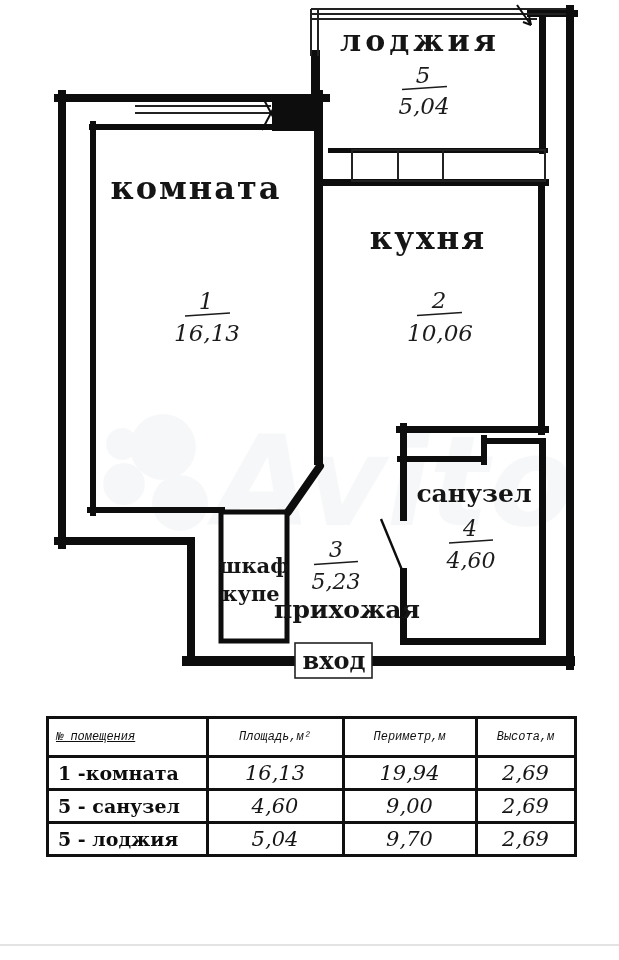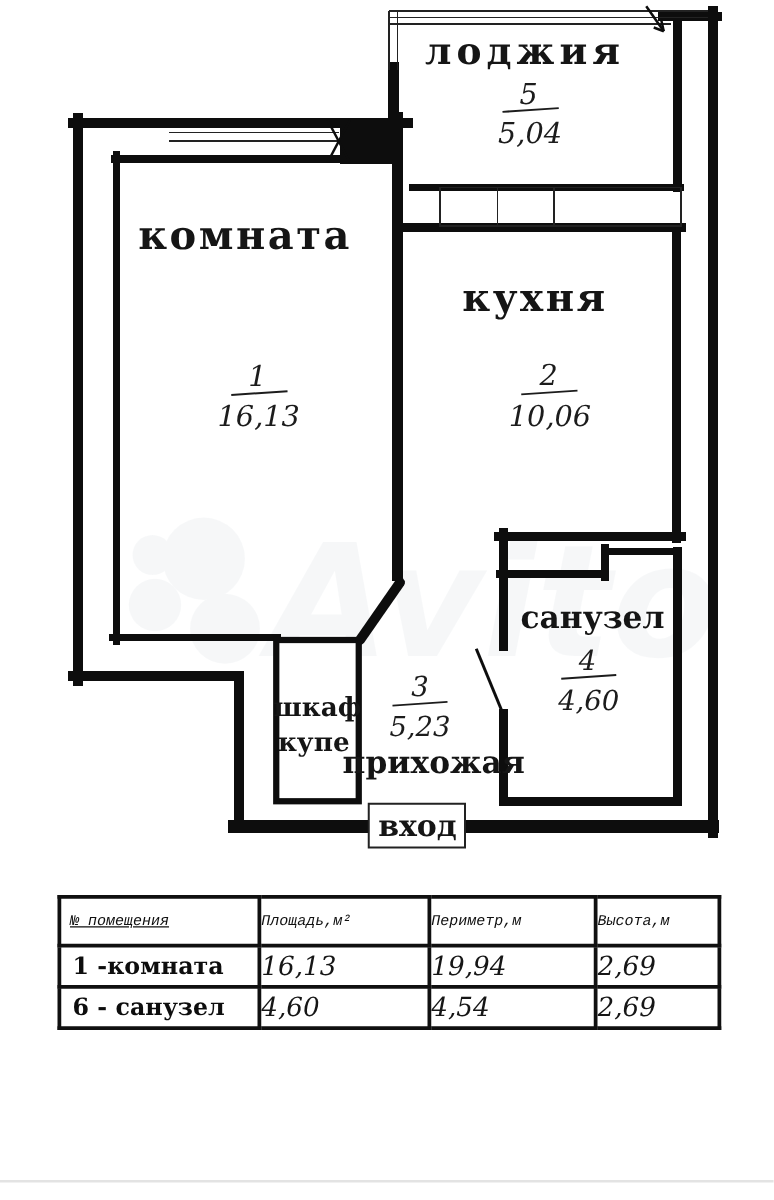--- a/index.html
+++ b/index.html
@@ -17,21 +17,21 @@
     position:absolute;left:46px;top:716px;width:528px;
     border-collapse:collapse;table-layout:fixed;background:#fff;
     border:2px solid #101010;
   }
   table.rooms th,table.rooms td{border:3px solid #101010;overflow:hidden;white-space:nowrap;}
   table.rooms th{
     height:34px;font-family:Liberation Mono, monospace;font-style:italic;font-weight:normal;
     font-size:12px;color:#101010;text-align:left;padding-left:7px;
   }
   table.rooms th.u{text-decoration:underline;}
-  table.rooms th.ctr,table.rooms td.num{text-align:left;padding-left:0;}
+  table.rooms th.ctr,table.rooms td.num{text-align:center;padding-left:0;}
   table.rooms td{height:28px;margin-top:16px;}
   table.rooms td.name{
     font-family:"DejaVu Serif",serif;font-weight:bold;font-size:19px;color:#0d0d0d;
     text-align:left;padding-left:9px;
   }
   table.rooms td.num{
     font-family:"DejaVu Serif",serif;font-style:italic;font-size:21px;color:#161616;
   }
   table.rooms tr.thick td{border-top-width:5px;}
   .bottom-line{position:absolute;left:0;top:944px;width:619px;height:2px;background:#e3e3e3;}
@@ -155,22 +155,28 @@
       </tr>
     </thead>
     <tbody>
       <tr>
         <td class="name">1 -комната</td>
         <td class="num">16,13</td>
         <td class="num">19,94</td>
         <td class="num">2,69</td>
       </tr>
       <tr>
-        <td class="name">6 - санузел</td>
+        <td class="name">5 - санузел</td>
         <td class="num">4,60</td>
-        <td class="num">4,54</td>
+        <td class="num">9,00</td>
+        <td class="num">2,69</td>
+      </tr>
+      <tr>
+        <td class="name">5 - лоджия</td>
+        <td class="num">5,04</td>
+        <td class="num">9,70</td>
         <td class="num">2,69</td>
       </tr>
     </tbody>
   </table>
 
   <div class="bottom-line"></div>
 </div>
 
 </body></html>

